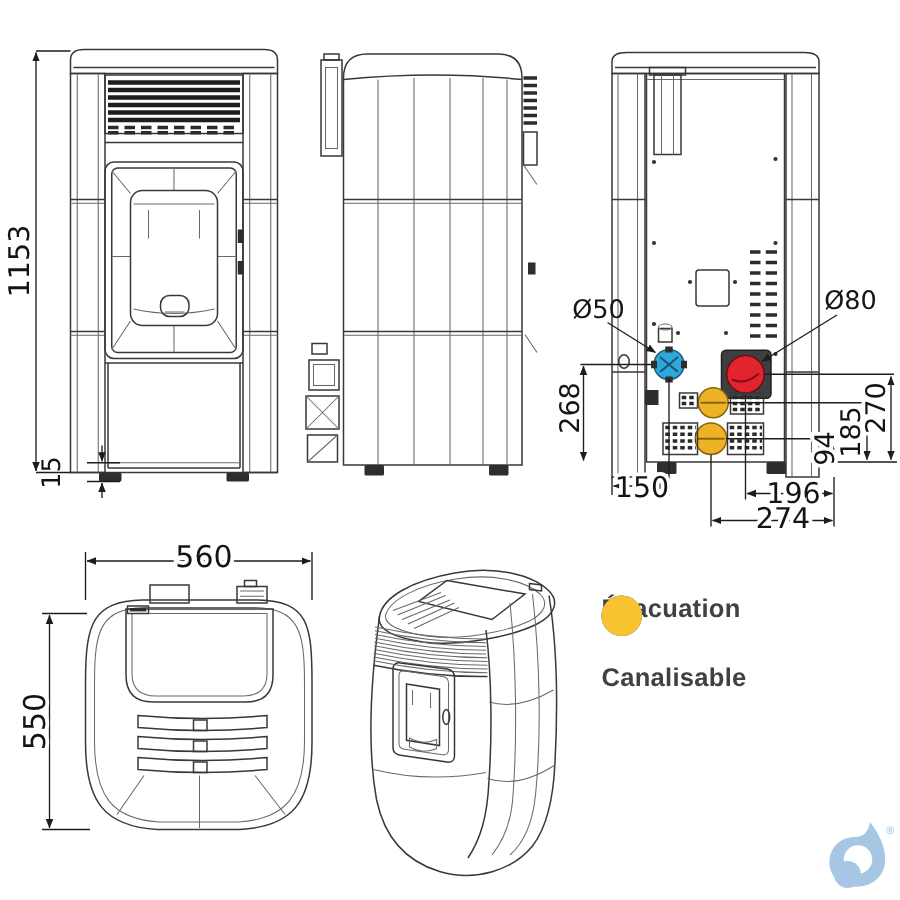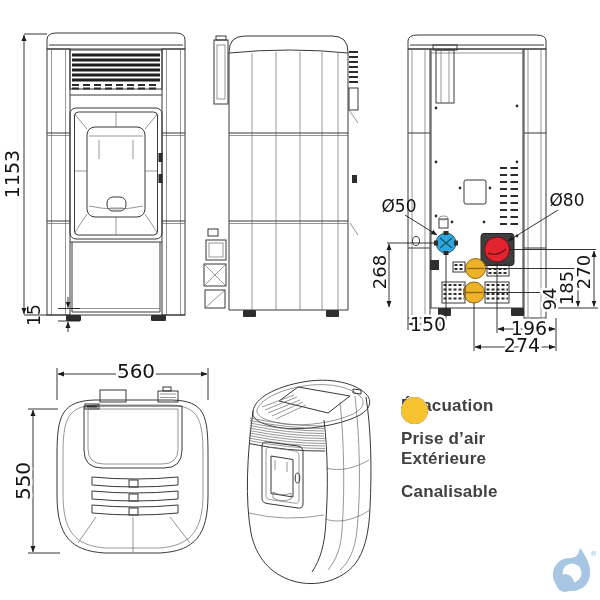--- a/index.html
+++ b/index.html
@@ -301,24 +301,20 @@
         <circle cx="13.5" cy="13.5" r="13.5" fill="#e8232e"></circle>
       </svg>
       <div class="legend-text">
         <div>Évacuation</div>
       </div>
     </div>
     <div class="legend-row">
       <svg class="legend-dot" width="27" height="27">
         <circle cx="13.5" cy="13.5" r="13.5" fill="#29a9e1"></circle>
       </svg>
-      <div class="legend-text">
-        <div>Prise d’air</div>
-        <div>Extérieure</div>
-      </div>
     </div>
     <div class="legend-row">
       <svg class="legend-dot" width="27" height="27">
         <circle cx="13.5" cy="13.5" r="13.5" fill="#f8c331"></circle>
       </svg>
       <div class="legend-text">
         <div>Canalisable</div>
       </div>
     </div>
   </div>

